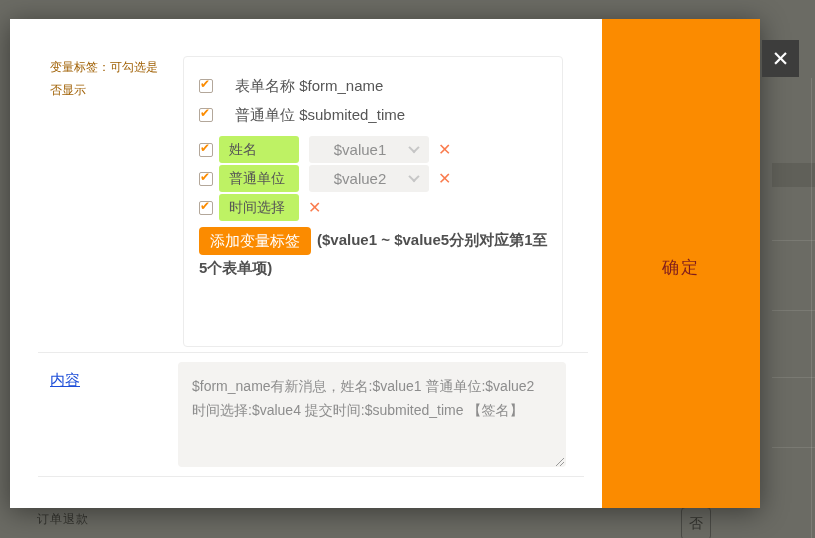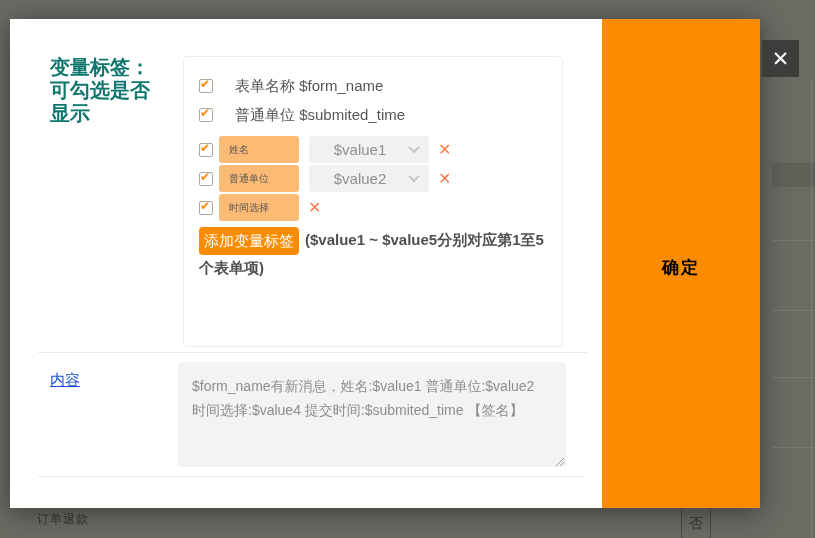--- a/index.html
+++ b/index.html
@@ -13,51 +13,51 @@
   .bg-vline     { position:absolute; left:811px; top:78px; height:460px; width:1px; background:rgba(255,255,255,0.12); }
   .bg-refund    { position:absolute; left:37px; top:511px; font-size:12px; color:#34342f; letter-spacing:1px; }
   .bg-no-btn    { position:absolute; left:681px; top:507px; width:30px; height:33px; border:1px solid #4b4b46;
                   border-radius:4px; color:#34342f; font-size:14px; display:flex; align-items:center; justify-content:center; }
 
   
   .modal { position:absolute; left:10px; top:19px; width:750px; height:489px; background:#ffffff;
            box-shadow:0 4px 26px rgba(0,0,0,0.45); }
   .confirm-panel { position:absolute; right:0; top:0; width:158px; height:489px; background:#fb8b00; cursor:pointer; }
   .confirm-panel span { position:absolute; top:237px; left:0; width:100%; text-align:center;
-                        color:#000000; font-size:17px; letter-spacing:2px;font-weight:bold; }
+                        color:#7f1d1d; font-size:17px; letter-spacing:2px; }
   .close-btn { position:absolute; left:762px; top:40px; width:37px; height:37px; background:#3d3d3c;
                display:flex; align-items:center; justify-content:center; cursor:pointer; }
   .close-btn span { color:#ffffff; font-size:21px; line-height:1; }
 
-  .side-label { position:absolute; left:40px; top:37px; width:114px; font-size:20px; line-height:23px; color:#0f766e;font-weight:bold; }
+  .side-label { position:absolute; left:40px; top:37px; width:114px; font-size:12px; line-height:23px; color:#a16207; }
   .content-label { position:absolute; left:40px; top:352px; font-size:15px; color:#1d4ed8;text-decoration:underline; }
 
   
   .var-panel { position:absolute; left:173px; top:37px; width:380px; height:291px;
                border:1px solid #ececec; border-radius:4px; padding:21px 12px 0 15px; overflow:hidden; }
   .row { display:flex; align-items:center; }
   .fixed-row { height:16px; margin-bottom:13px; }
   .fixed-row .lbl { margin-left:22px; font-size:15px; color:#565656; }
   .var-row { height:27px; margin-bottom:2px; }
   .cb { width:14px; height:14px; border:1px solid #b3a79a; border-radius:2px; background:#fff;
         position:relative; flex:0 0 14px; cursor:pointer; }
   .cb .tick { position:absolute; left:0px; top:-3px; font-size:12px; color:#fb8b00; }
-  .name-input { margin-left:6px; width:80px; height:27px; background:#fdba74; border-radius:3px;
-                font-size:10px; color:#565656; display:flex; align-items:center; padding-left:10px; }
+  .name-input { margin-left:6px; width:80px; height:27px; background:#bef264; border-radius:3px;
+                font-size:14px; color:#565656; display:flex; align-items:center; padding-left:10px; }
   .val-select { margin-left:10px; width:120px; height:27px; background:#f2f1ef; border-radius:3px;
                 position:relative; display:flex; align-items:center; justify-content:center;
                 font-size:15px; color:#8f8f8f; cursor:pointer; }
   .val-select .txt { margin-right:18px; }
   .chev { position:absolute; right:11px; top:9px; width:8px; height:8px;
           border-right:2px solid #c6c6c6; border-bottom:2px solid #c6c6c6; transform:rotate(45deg) translate(-1px,-1px); }
   .del-x { margin-left:9px; color:#fa7c4e; font-size:16px; line-height:1; cursor:pointer; }
 
   .add-line { margin-top:6px; line-height:26px; font-size:15px; }
   .add-btn { display:inline-block; vertical-align:middle; background:#fb8b00; color:#fff; border:none;
-             border-radius:4px; width:100px; height:28px; font-size:15px; cursor:pointer;
+             border-radius:4px; width:112px; height:28px; font-size:15px; cursor:pointer;
              font-family:inherit; }
   .add-hint { font-weight:bold; color:#4f4f4f; margin-left:6px; }
   .warn { margin-top:12px; color:#fa2c1c; font-size:14.6px; line-height:22px; }
 
   .divider { position:absolute; height:1px; background:#ebebeb; }
   .divider1 { left:28px; top:333px; width:550px; }
   .divider2 { left:28px; top:457px; width:546px; }
 
   
   .content-ta { position:absolute; left:168px; top:343px; width:388px; height:105px; background:#f4f3f1;

